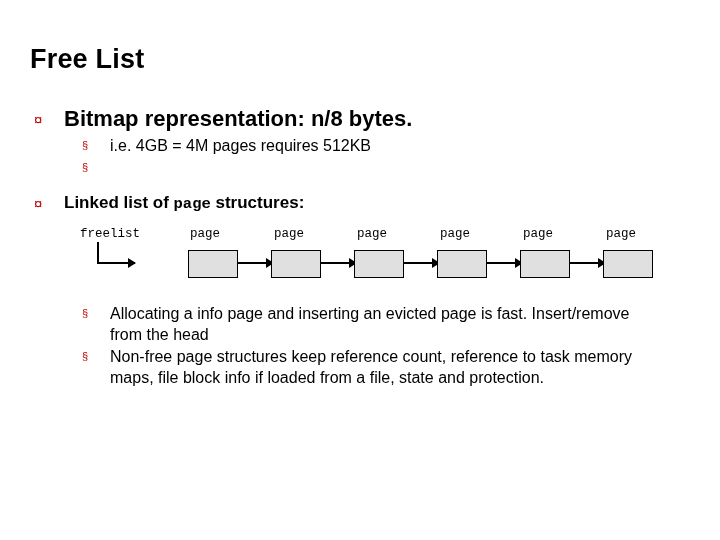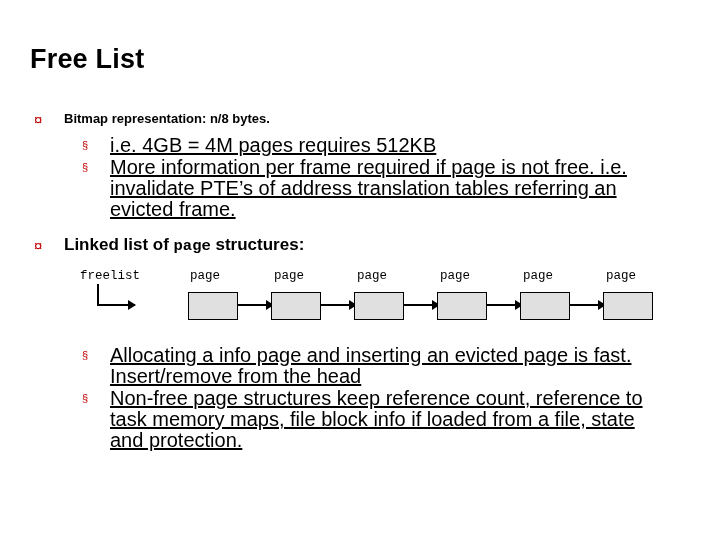--- a/index.html
+++ b/index.html
@@ -46,21 +46,21 @@
     width: 34px;
     flex: 0 0 34px;
     font-size: 15px;
     line-height: 22px;
     color: #c00000;
     padding-top: 1px;
     padding-left: 4px;
     box-sizing: border-box;
   }
   .l1-text {
-    font-size: 13px;
+    font-size: 22px;
     font-weight: bold;
     line-height: 22px;
   }
   .l1-text.regular {
     font-weight: bold;
     font-size: 17px;
   }
   .mono {
     font-family: "Liberation Mono", "DejaVu Sans Mono", monospace;
     font-size: 15.5px;
@@ -80,24 +80,23 @@
     width: 28px;
     flex: 0 0 28px;
     font-size: 11px;
     line-height: 21px;
     color: #c00000;
     text-align: left;
     padding-left: 52px;
     box-sizing: content-box;
   }
   .l2-text {
-    font-size: 20px;
+    font-size: 16px;
     line-height: 21px;
     max-width: 545px;
-    text-decoration: underline;
   }
 
   
   .diagram {
     position: relative;
     margin-top: 12px;
     height: 62px;
     margin-left: 30px;
   }
   .node-label {
@@ -180,21 +179,20 @@
       <div class="l1-text">Bitmap representation: n/8 bytes.</div>
     </div>
 
     <div class="l2-group">
       <div class="l2">
         <div class="l2-marker">§</div>
         <div class="l2-text">i.e. 4GB = 4M pages  requires 512KB</div>
       </div>
       <div class="l2">
         <div class="l2-marker">§</div>
-        <div class="l2-text">More information per frame required if page is not free. i.e. invalidate PTE’s of address translation tables referring an evicted frame.</div>
       </div>
     </div>
 
     <div class="l1" style="margin-top:14px;">
       <div class="l1-marker">¤</div>
       <div class="l1-text regular"><span>Linked list of </span><span class="mono">page</span><span> structures:</span></div>
     </div>
 
     <div class="diagram">
       <div class="freelist-label">freelist</div>

